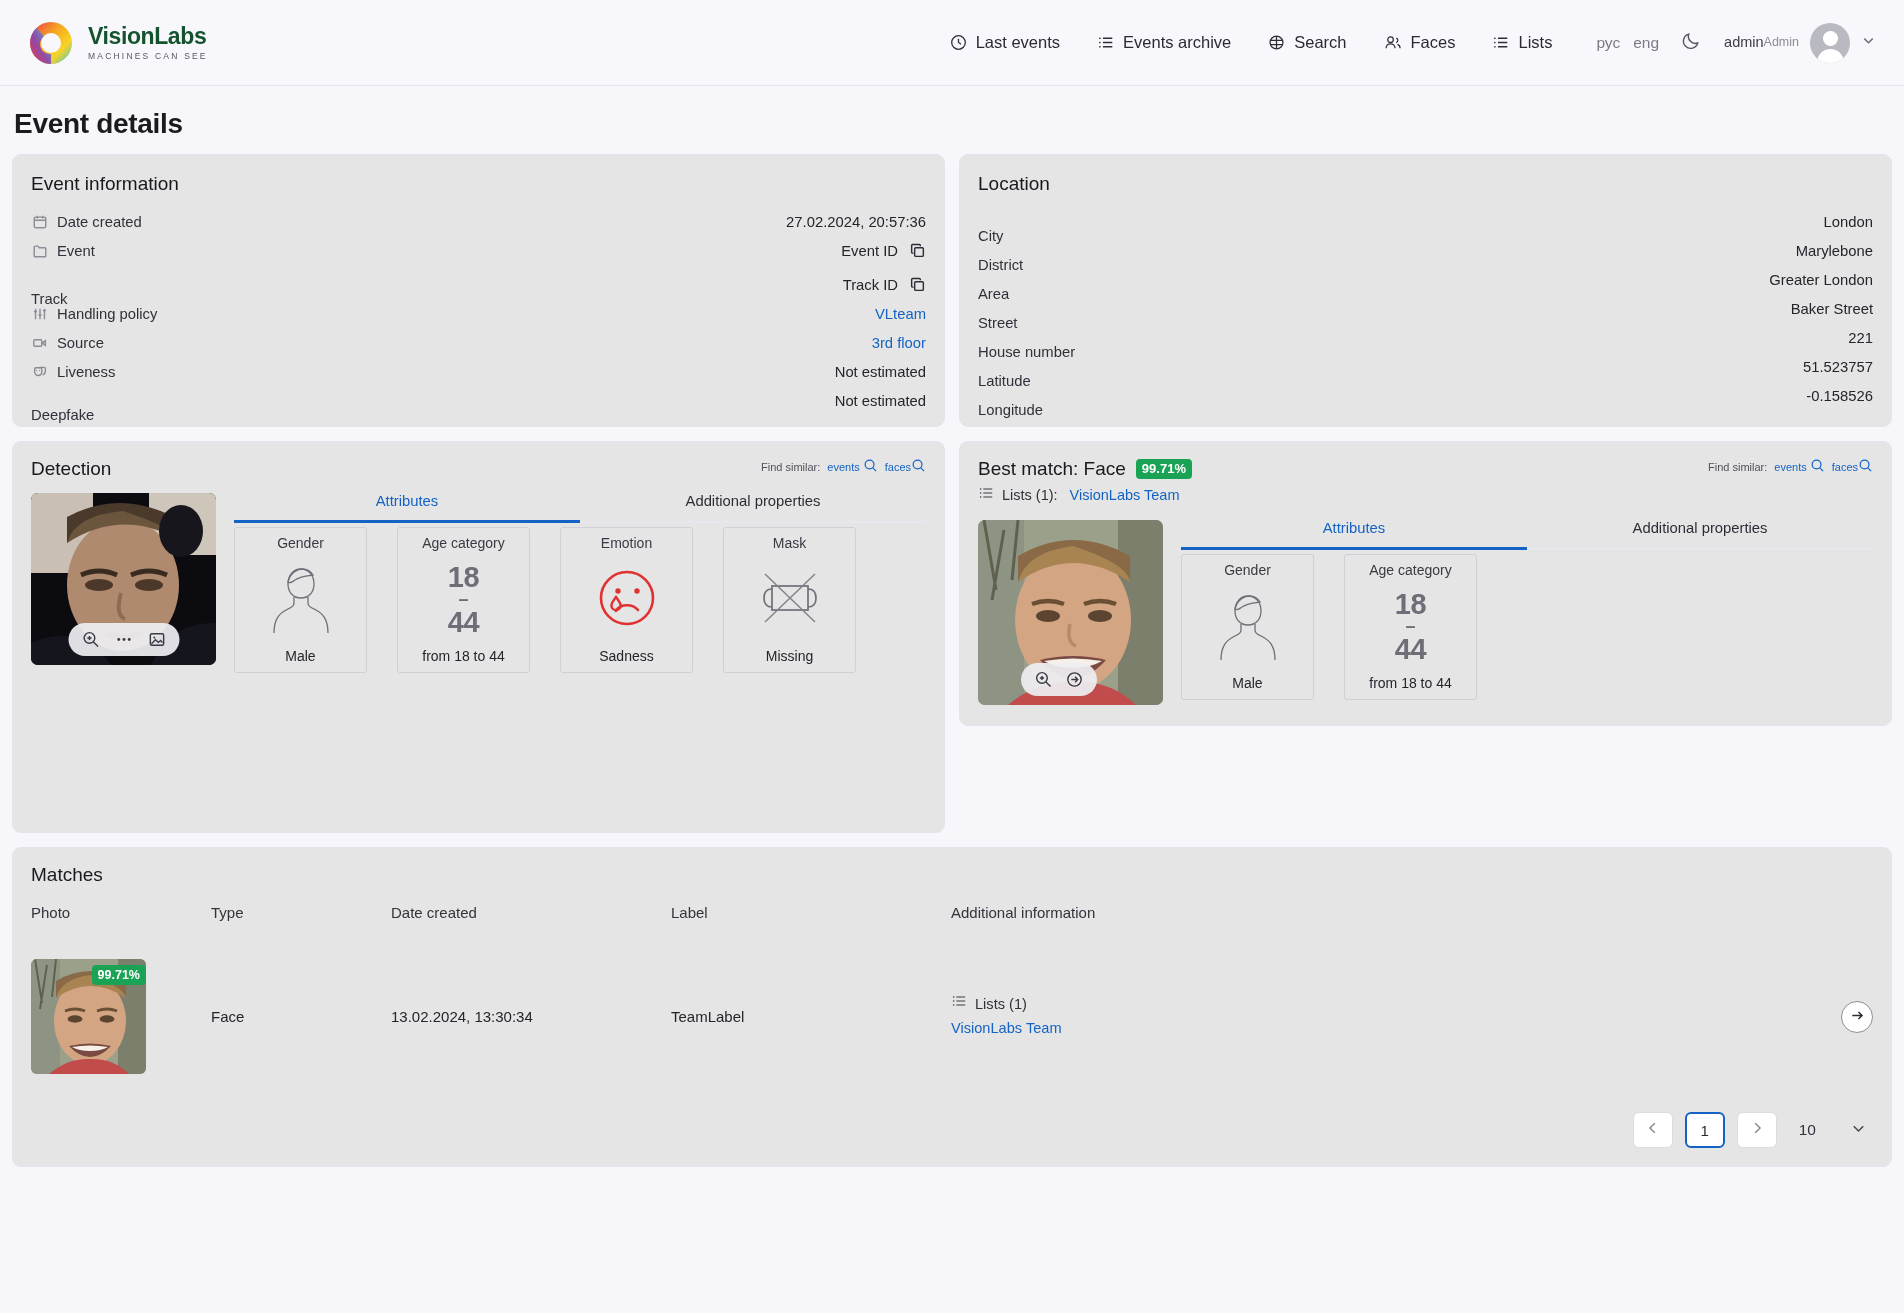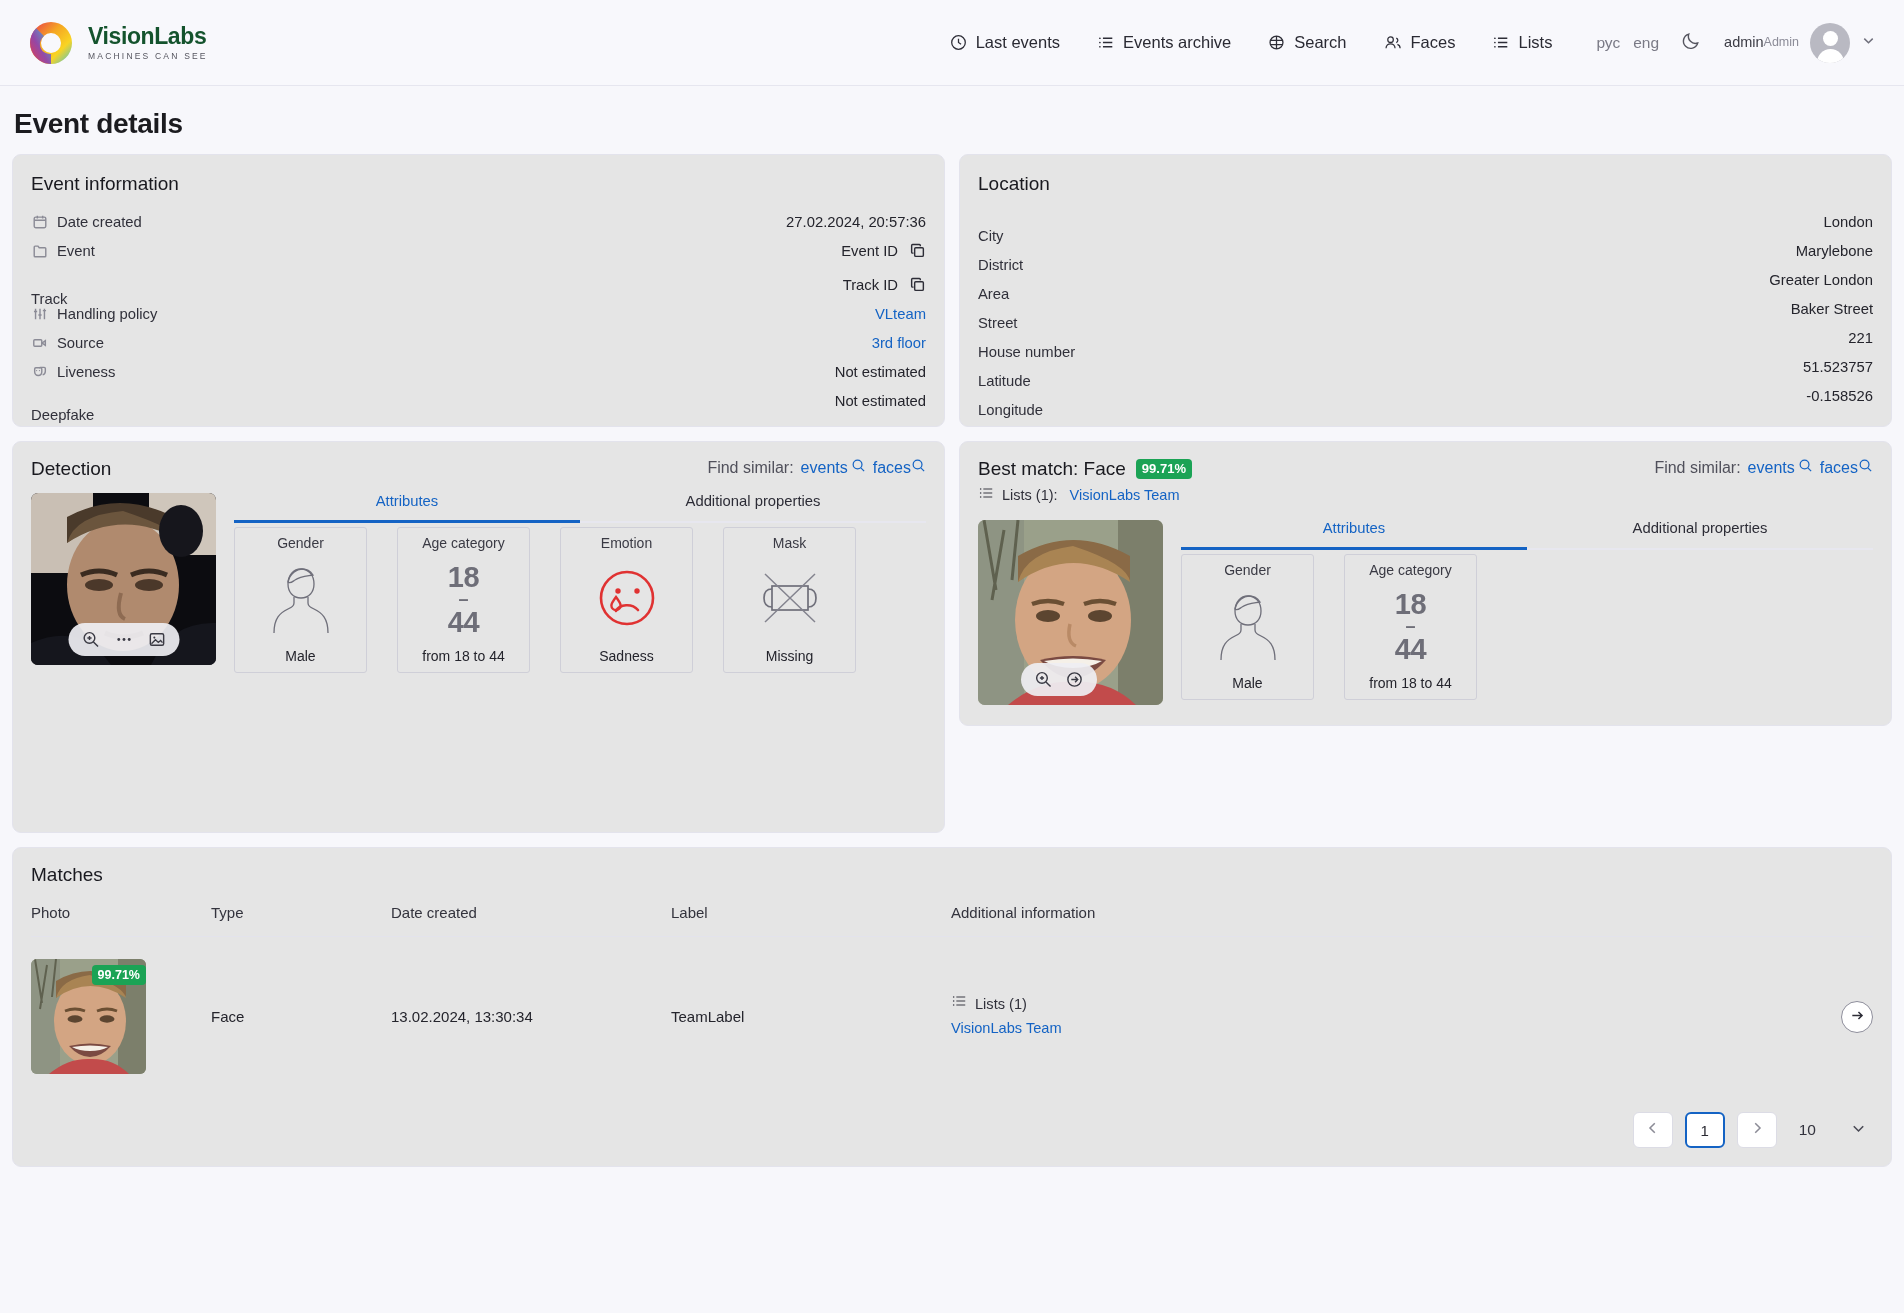--- a/index.html
+++ b/index.html
@@ -72,21 +72,21 @@
   .kv-left.noicon { padding-left: 0; margin-top: 28px; }
   .kv-ico { width: 17px; height: 17px; display: flex; align-items: center; justify-content: center; flex: 0 0 17px; }
   .kv-right { font-size: 14.8px; color: #24242c; display: flex; align-items: center; gap: 11px; }
   .kv-right.blue { color: #1463c4; cursor: pointer; }
   .copy-ico { cursor: pointer; display: flex; }
   .gap-sm { height: 11px; }
 
   
   .panel { padding: 16px 18px 20px 18px; }
   .panel-head { display: flex; align-items: flex-start; justify-content: space-between; }
-  .find-similar { font-size: 16px; color: #50505b; display: flex; align-items: center; gap: 7px; white-space: nowrap; }
+  .find-similar { font-size: 11px; color: #50505b; display: flex; align-items: center; gap: 7px; white-space: nowrap; }
   .fs-link { color: #1463c4; cursor: pointer; display: inline-flex; align-items: center; gap: 3px; }
   .fs-link.tight { gap: 0px; }
 
   .badge-green {
     background: #1ba355; color: #fff; font-size: 13px; font-weight: bold;
     border-radius: 4px; padding: 2px 6px; line-height: 1.25;
   }
   .lists-line { display: flex; align-items: center; gap: 8px; font-size: 14.5px; color: #30303a; margin-top: 5px; }
   .lists-line .lnk { color: #1463c4; cursor: pointer; margin-left: 4px; }
 

